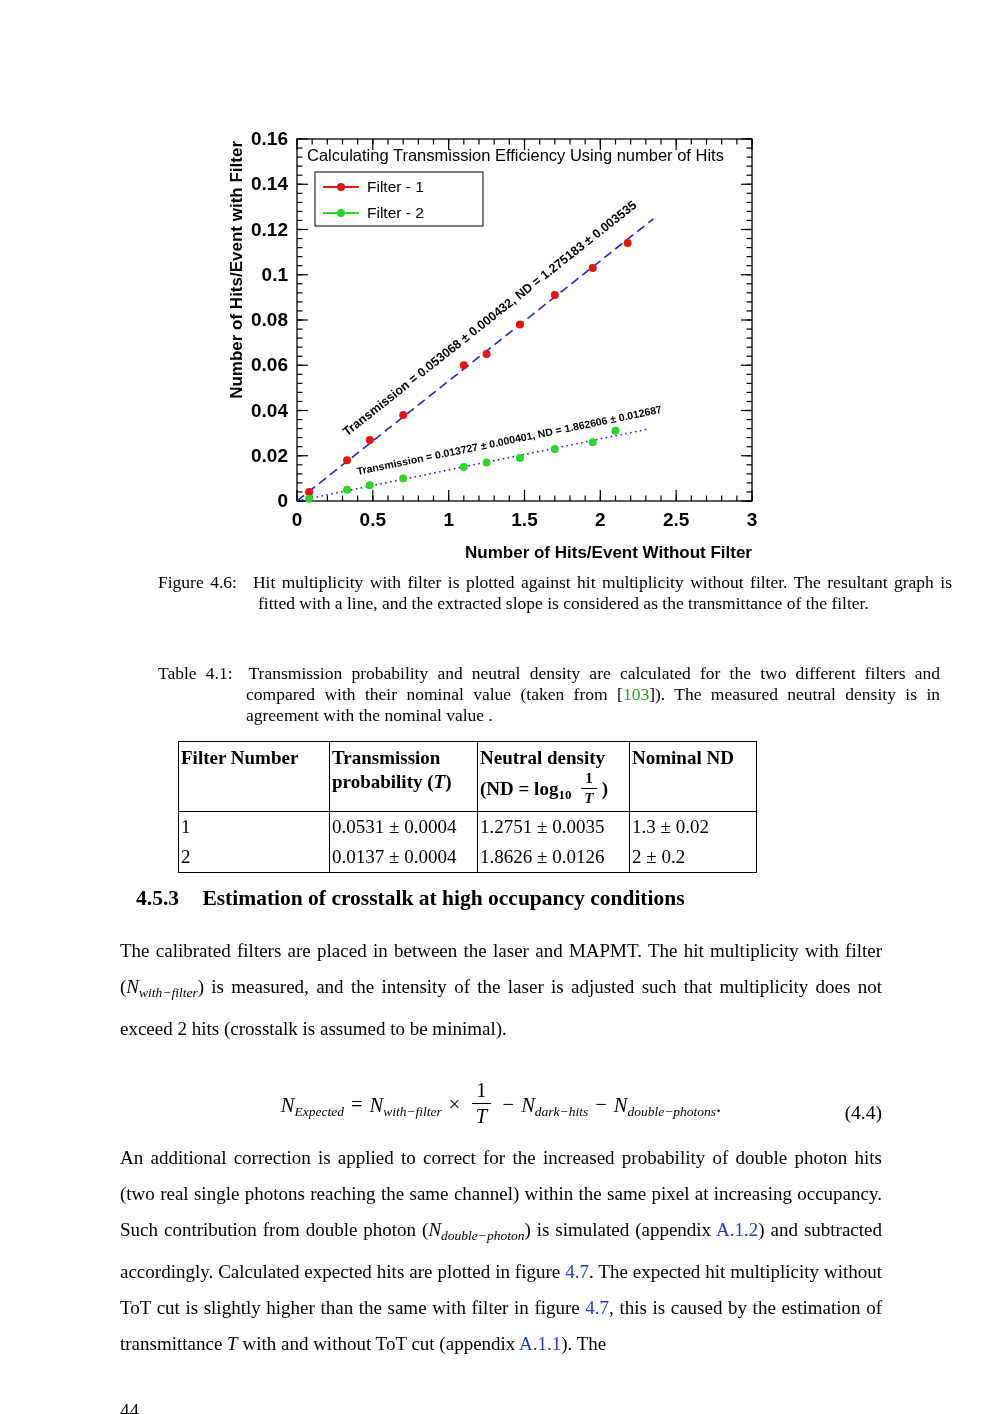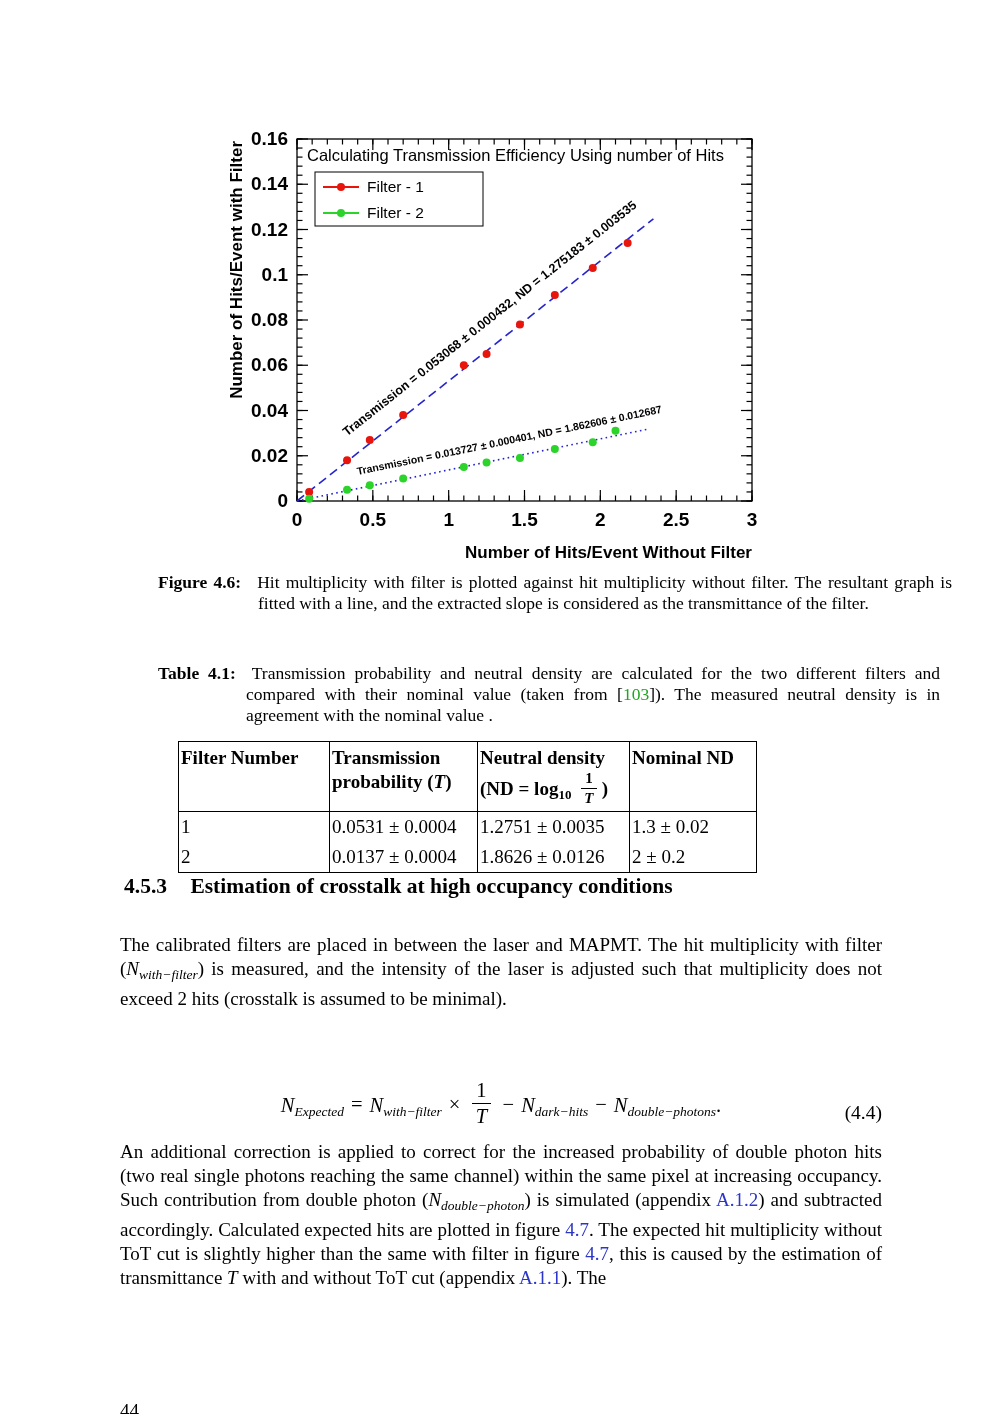--- a/index.html
+++ b/index.html
@@ -18,43 +18,43 @@
   .axis-title{font-family:"Liberation Sans",sans-serif;font-size:17px;font-weight:700;fill:#000;}
   .chart-title{font-family:"Liberation Sans",sans-serif;font-size:16.5px;fill:#000;}
   .legend-label{font-family:"Liberation Sans",sans-serif;font-size:15.5px;fill:#000;}
   .annot{font-family:"Liberation Sans",sans-serif;font-weight:700;fill:#000;}
 
   
   .caption{position:absolute;left:158px;width:694px;font-size:17.5px;line-height:21px;
            text-align:justify;margin:0;}
   .fig-caption{top:572px;padding-left:100px;text-indent:-100px;}
   .tab-caption{top:663px;padding-left:88px;text-indent:-88px;}
-  .cap-label{font-weight:700;padding-right:16px;}
+  .cap-label{font-weight:400;padding-right:16px;}
 
   
   .results-table{position:absolute;left:178px;top:741px;border-collapse:collapse;
                  font-size:19px;border:1.4px solid #000;}
   .results-table th,.results-table td{border-left:1.4px solid #000;text-align:left;
     vertical-align:top;padding:2px 2px;line-height:26px;}
   .results-table th:first-child,.results-table td:first-child{border-left:none;}
   .results-table thead tr{border-bottom:1.4px solid #000;}
   .results-table th{font-weight:700;padding-top:4px;padding-bottom:4px;line-height:24px;}
   .results-table th:nth-child(1){width:146px;}
   .results-table th:nth-child(2){width:143px;}
   .results-table th:nth-child(3){width:147px;}
   .results-table th:nth-child(4){width:122px;}
   th .frac{font-size:15px;vertical-align:-0.5em;}
 
   
-  .section-heading{position:absolute;left:120px;top:870px;margin:4px;
+  .section-heading{position:absolute;left:120px;top:870px;margin:16px;
     font-size:21.5px;font-weight:700;}
   .sec-num{margin-right:18px;}
 
   
-  .body-par{position:absolute;left:120px;width:762px;font-size:19px;line-height:24px;
+  .body-par{position:absolute;left:120px;width:762px;font-size:19px;line-height:36px;
             text-align:justify;margin:0;}
   .par1{top:933px;} .par2{top:1037px;} .par3{top:1140px;}
 
   .rt-i{font-style:italic;}
   .rt-sub{font-style:italic;font-size:13.5px;vertical-align:-4px;}
   .rt-sub2{font-size:13px;vertical-align:-4px;}
   .rt-link{color:var(--link);}
   .rt-cite{color:var(--cite);}
   .rt-op{margin:0 7px;}
 

